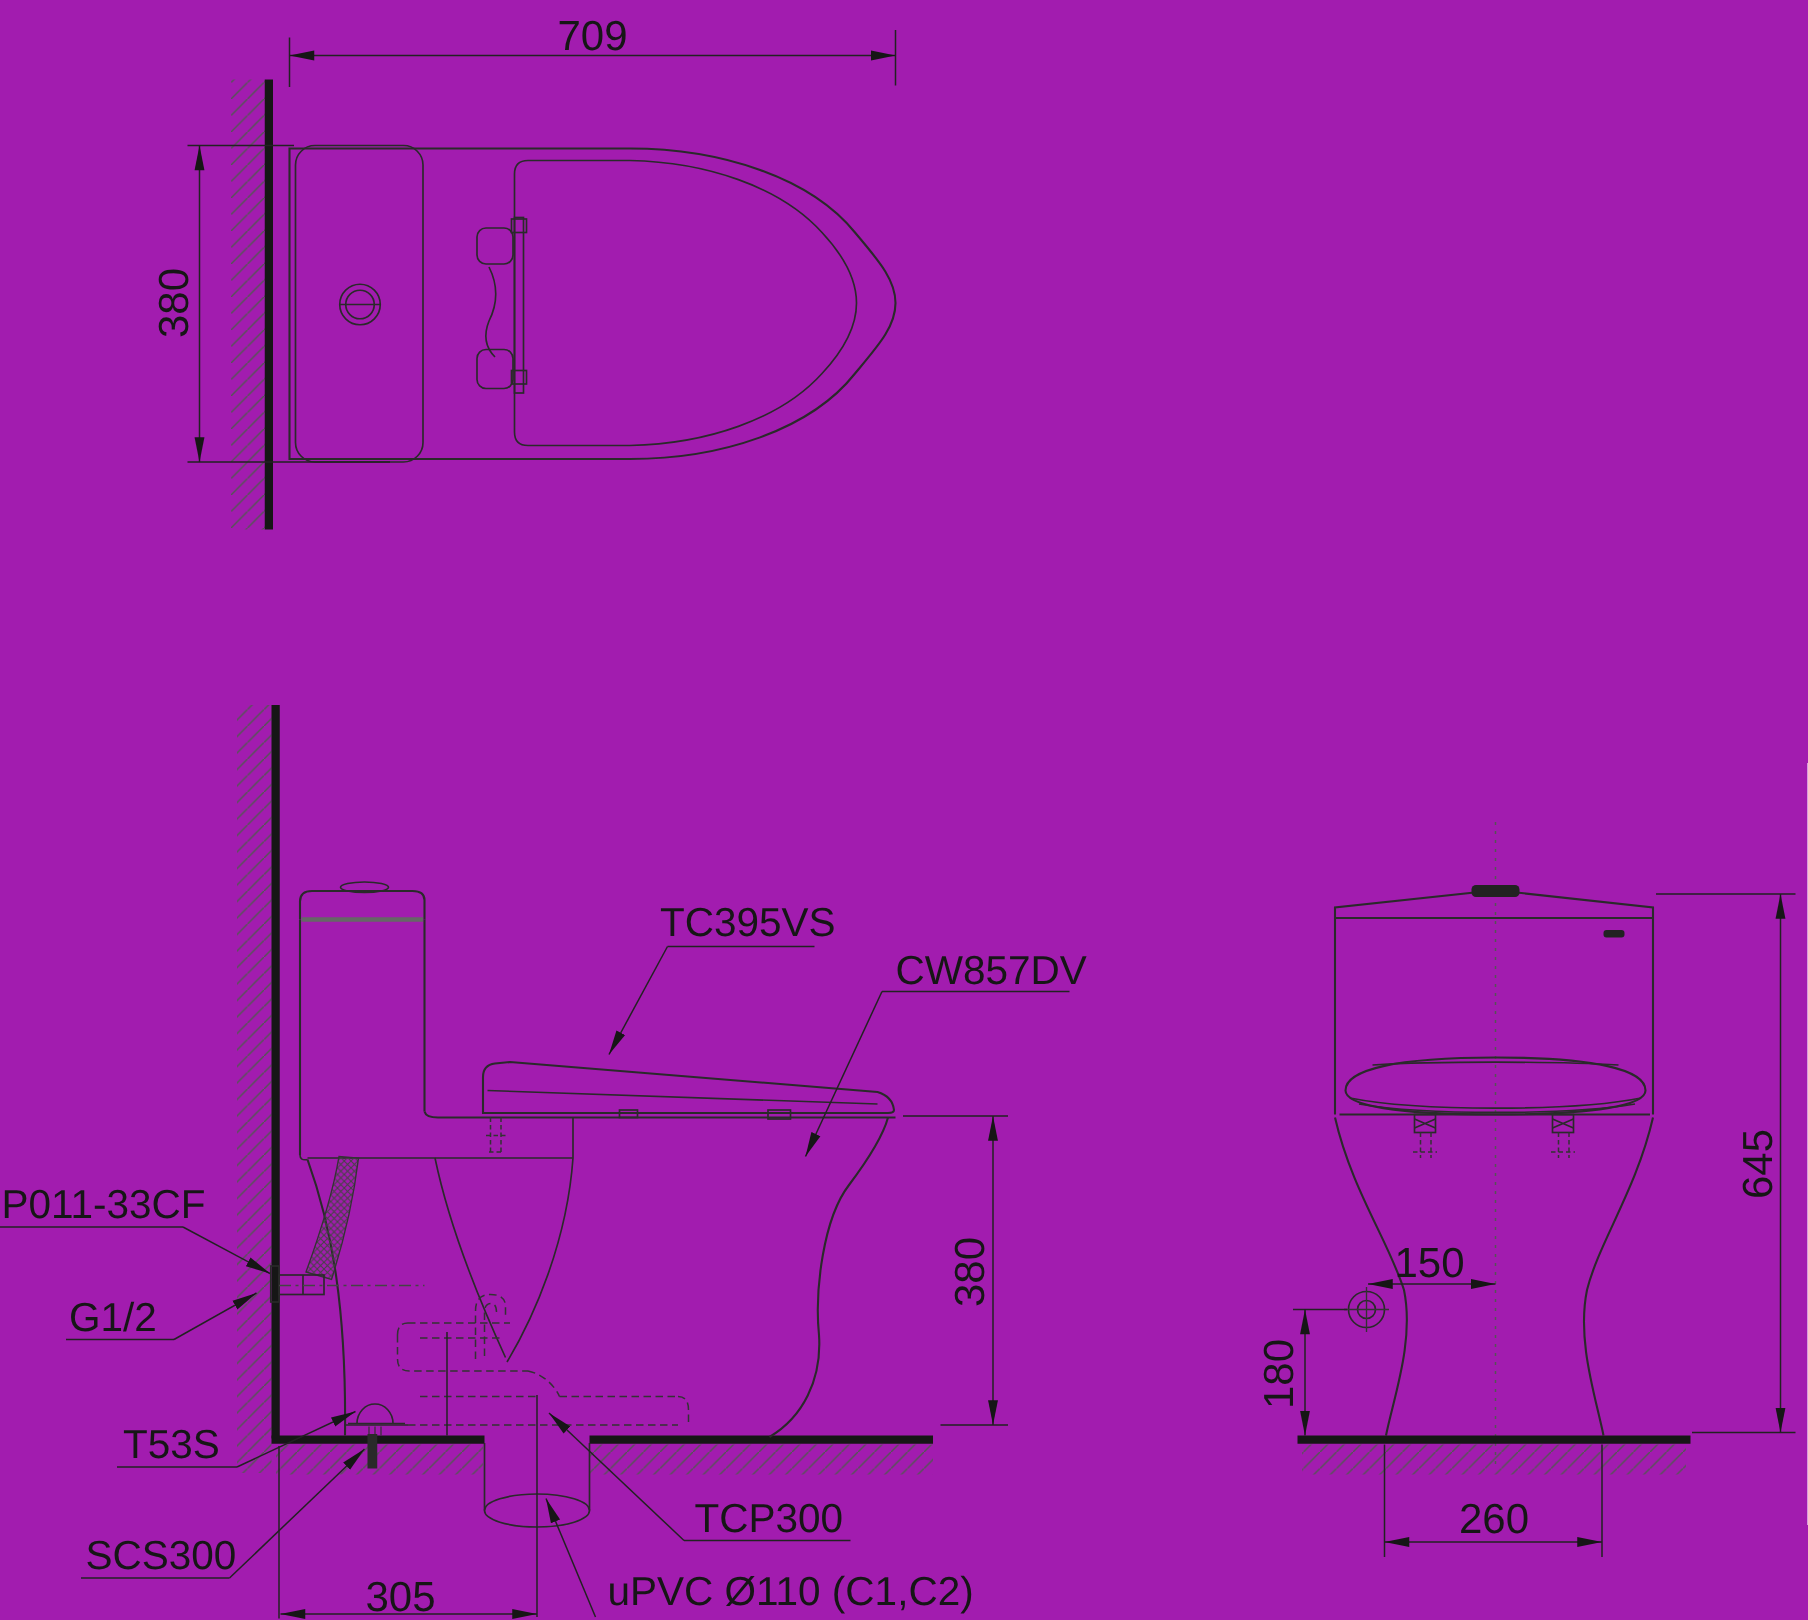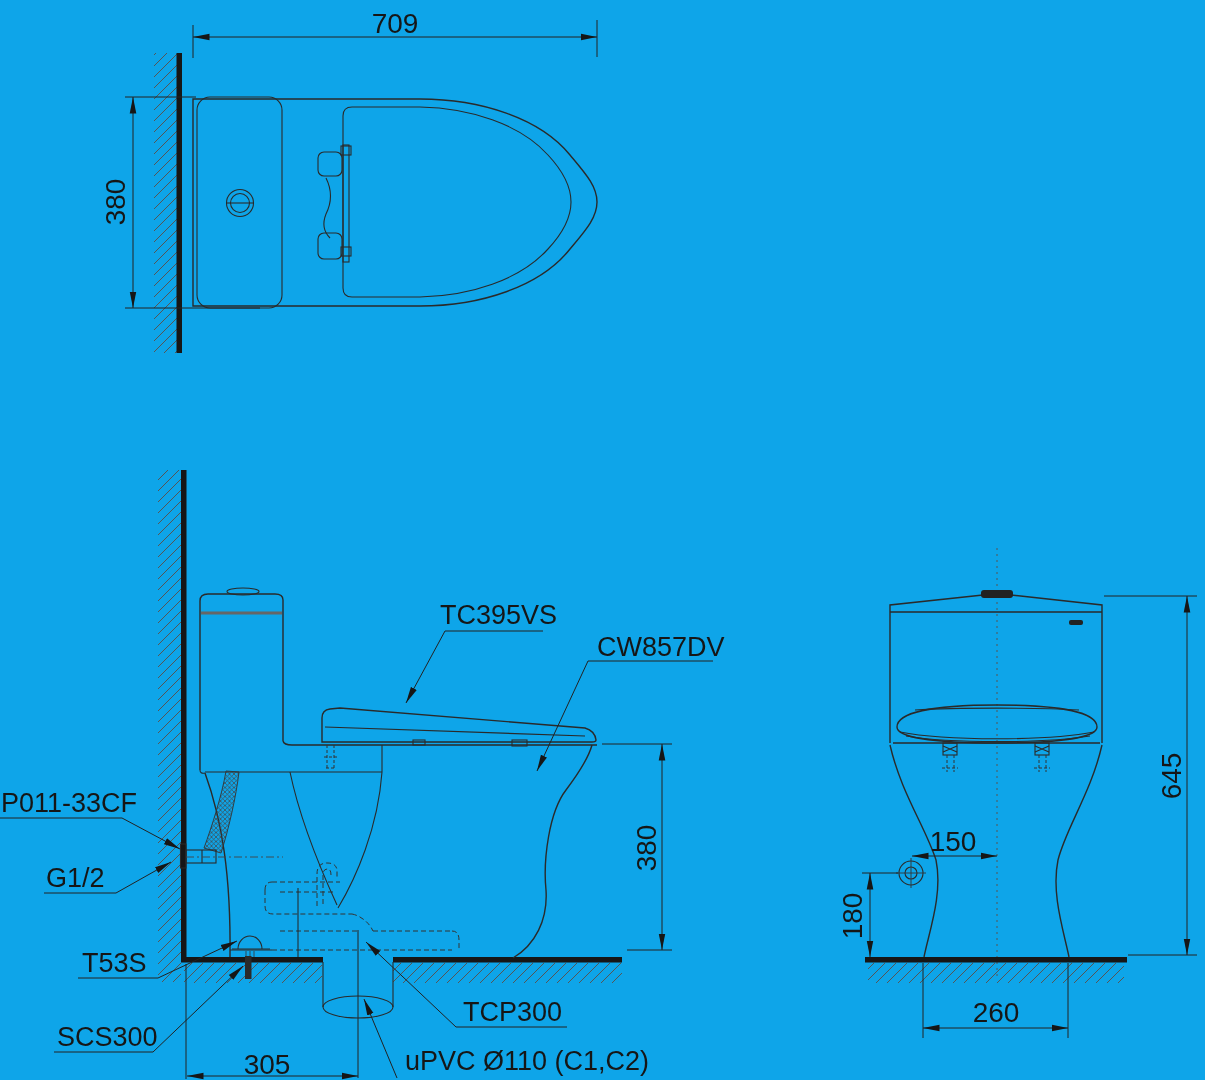--- a/index.html
+++ b/index.html
@@ -1,16 +1,16 @@
 <!DOCTYPE html>
 <html><head>
 <meta charset="utf-8">
 <style>
   html,body{margin:0;padding:0;background:#fff;}
-  .canvas{position:relative;width:1205px;height:1080px;background:#0ea5e9;overflow:hidden;
+  .canvas{position:relative;width:1205px;height:1080px;background:#a21caf;overflow:hidden;
           font-family:"Liberation Sans", sans-serif;}
   svg{position:absolute;left:0;top:0;}
   text{fill:#161616;}
   .dim-text{font-size:28px;}
   .label-text{font-size:27px;}
   .thin{stroke:#222;stroke-width:1;fill:none;}
   .outline{stroke:#2a2a2a;stroke-width:1.4;fill:none;}
   .outline2{stroke:#2a2a2a;stroke-width:1.1;fill:none;}
   .dashed{stroke:#333;stroke-width:1;fill:none;stroke-dasharray:5 3;}
   .dashed2{stroke:#333;stroke-width:1;fill:none;stroke-dasharray:3 2;}

